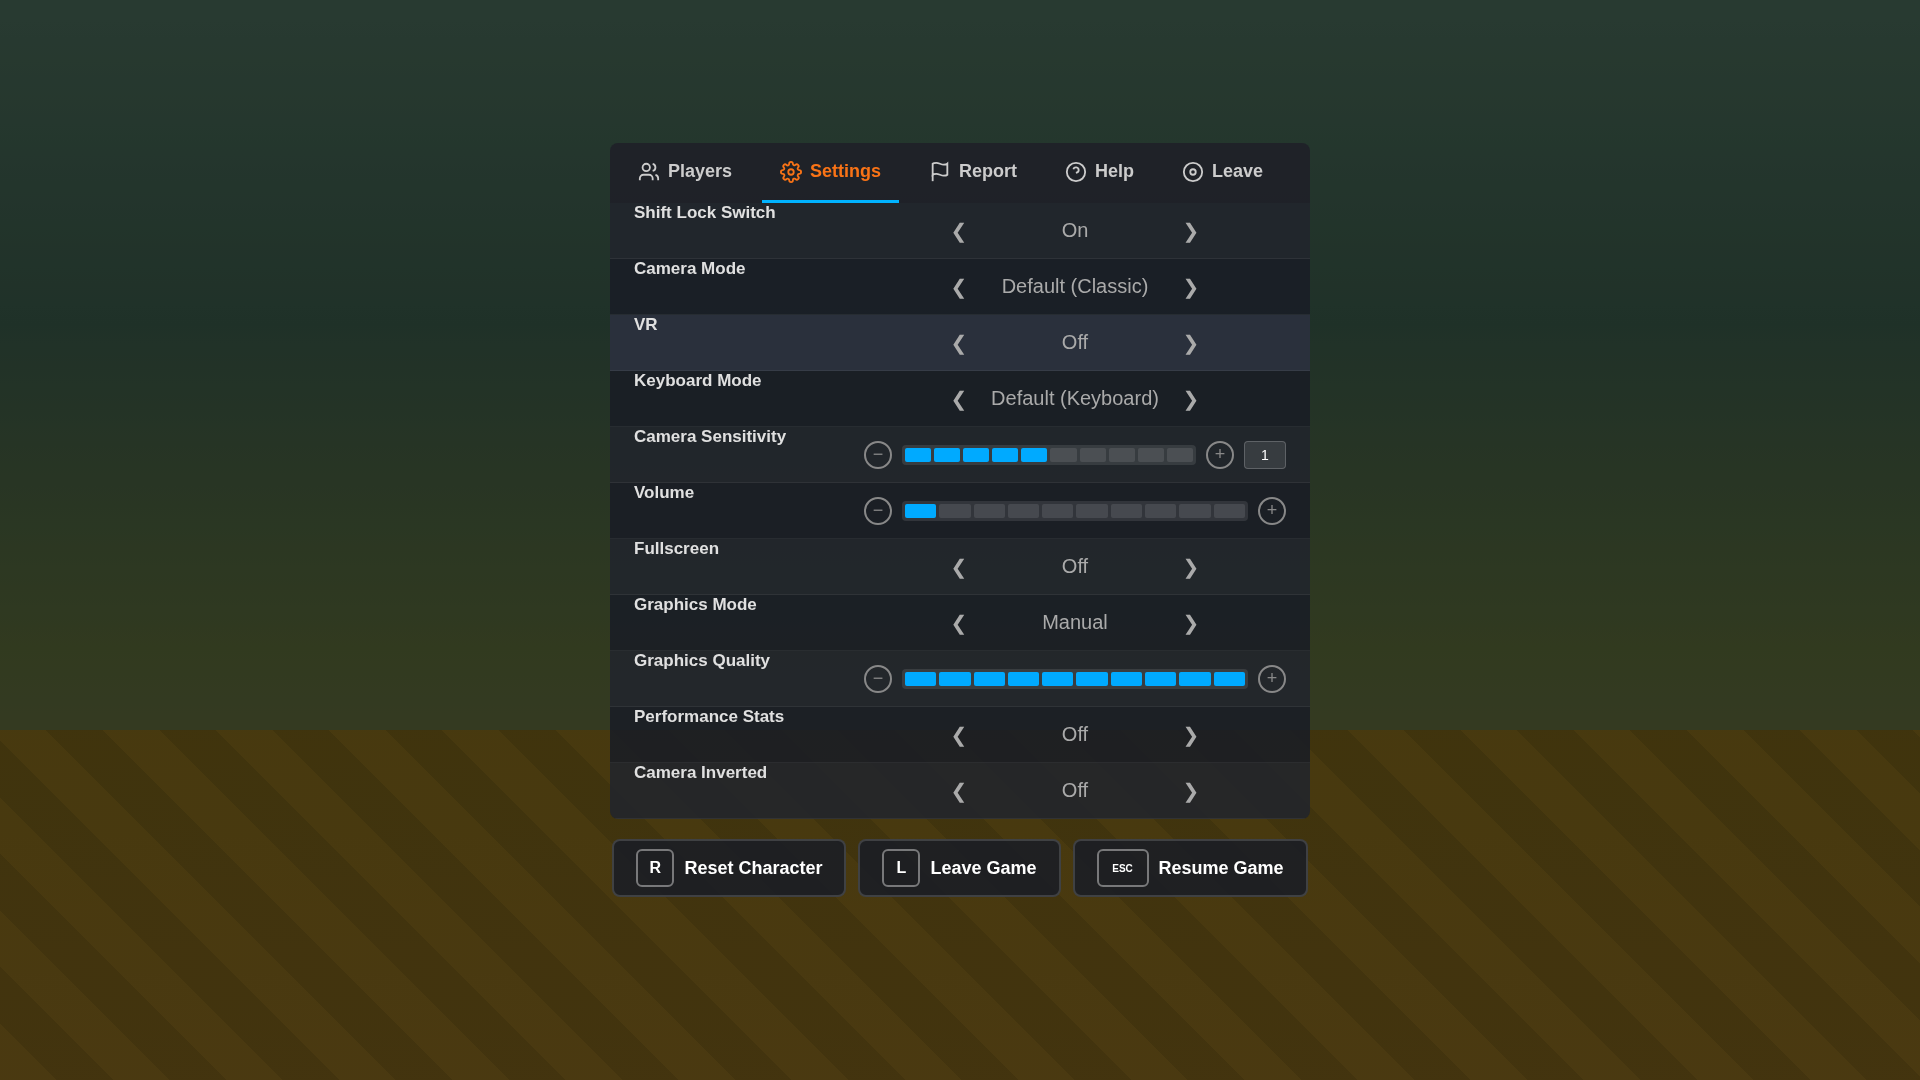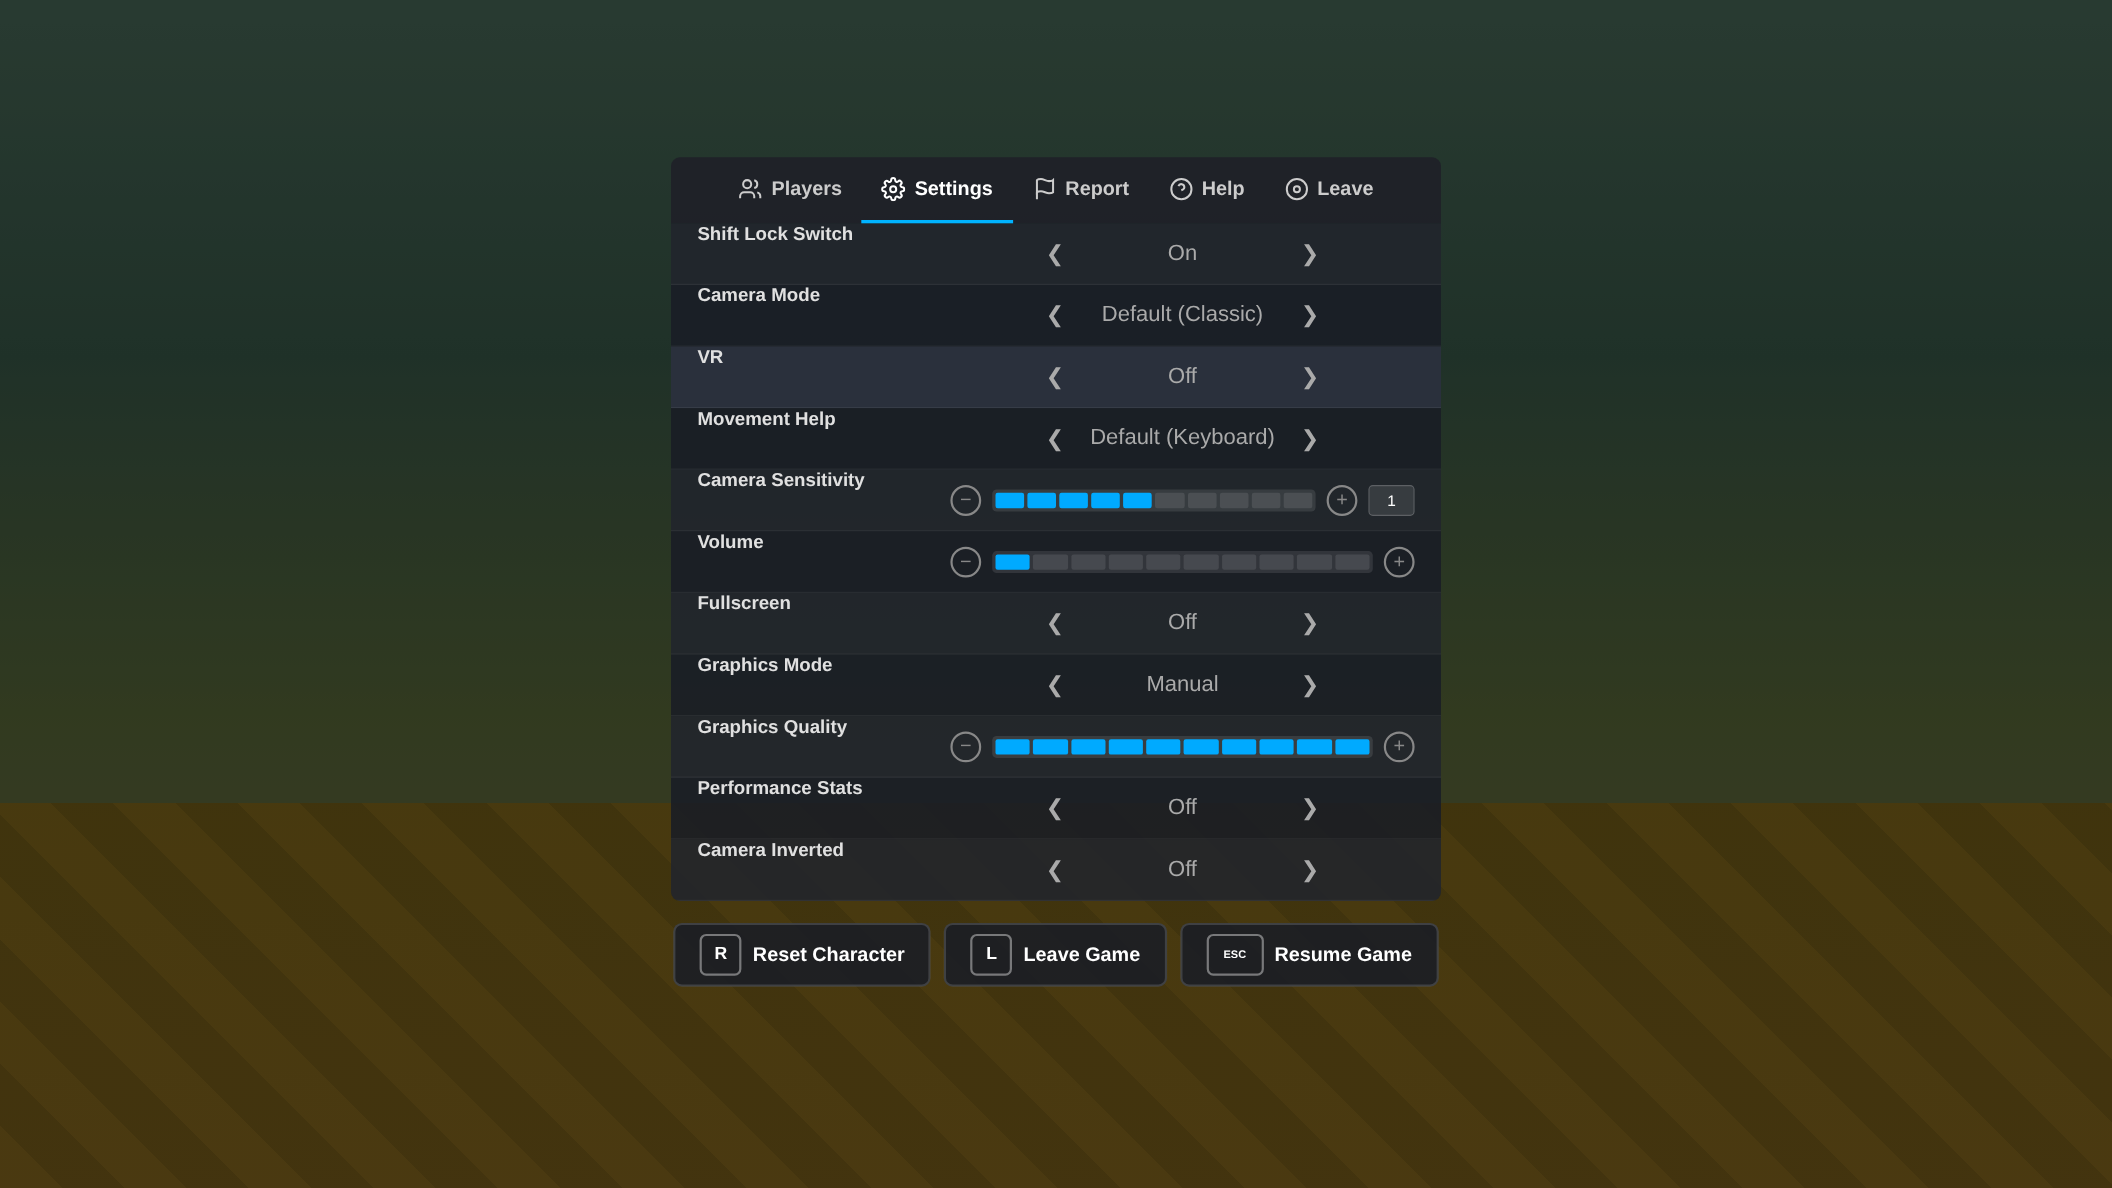--- a/index.html
+++ b/index.html
@@ -52,41 +52,40 @@
     }
 
     
     .tab-bar {
       display: flex;
       align-items: center;
       background: rgba(30, 30, 40, 0.85);
       border-radius: 8px 8px 0 0;
       padding: 0 10px;
       height: 60px;
-      gap: 0;
-      justify-content: center;
+      gap: 12px;
     }
 
     .tab-item {
       display: flex;
       align-items: center;
       gap: 8px;
       padding: 0 18px;
       height: 100%;
       color: #ccc;
       font-size: 18px;
       font-weight: 600;
       cursor: pointer;
       border-bottom: 3px solid transparent;
       transition: all 0.2s;
       white-space: nowrap;
     }
 
     .tab-item.active {
-      color: #ffffff;
+      color: #f97316;
       border-bottom: 3px solid #00b3ff;
     }
 
     .tab-icon {
       font-size: 20px;
       display: flex;
       align-items: center;
     }
 
     
@@ -330,21 +329,21 @@
     <div class="setting-row highlighted">
       <span class="setting-label">VR</span>
       <div class="setting-control">
         <span class="arrow-btn">❮</span>
         <span class="setting-value">Off</span>
         <span class="arrow-btn">❯</span>
       </div>
     </div>
 
     <div class="setting-row">
-      <span class="setting-label">Movement Help</span>
+      <span class="setting-label">Keyboard Mode</span>
       <div class="setting-control">
         <span class="arrow-btn">❮</span>
         <span class="setting-value">Default (Keyboard)</span>
         <span class="arrow-btn">❯</span>
       </div>
     </div>
 
     <div class="setting-row">
       <span class="setting-label">Camera Sensitivity</span>
       <div class="slider-container">

